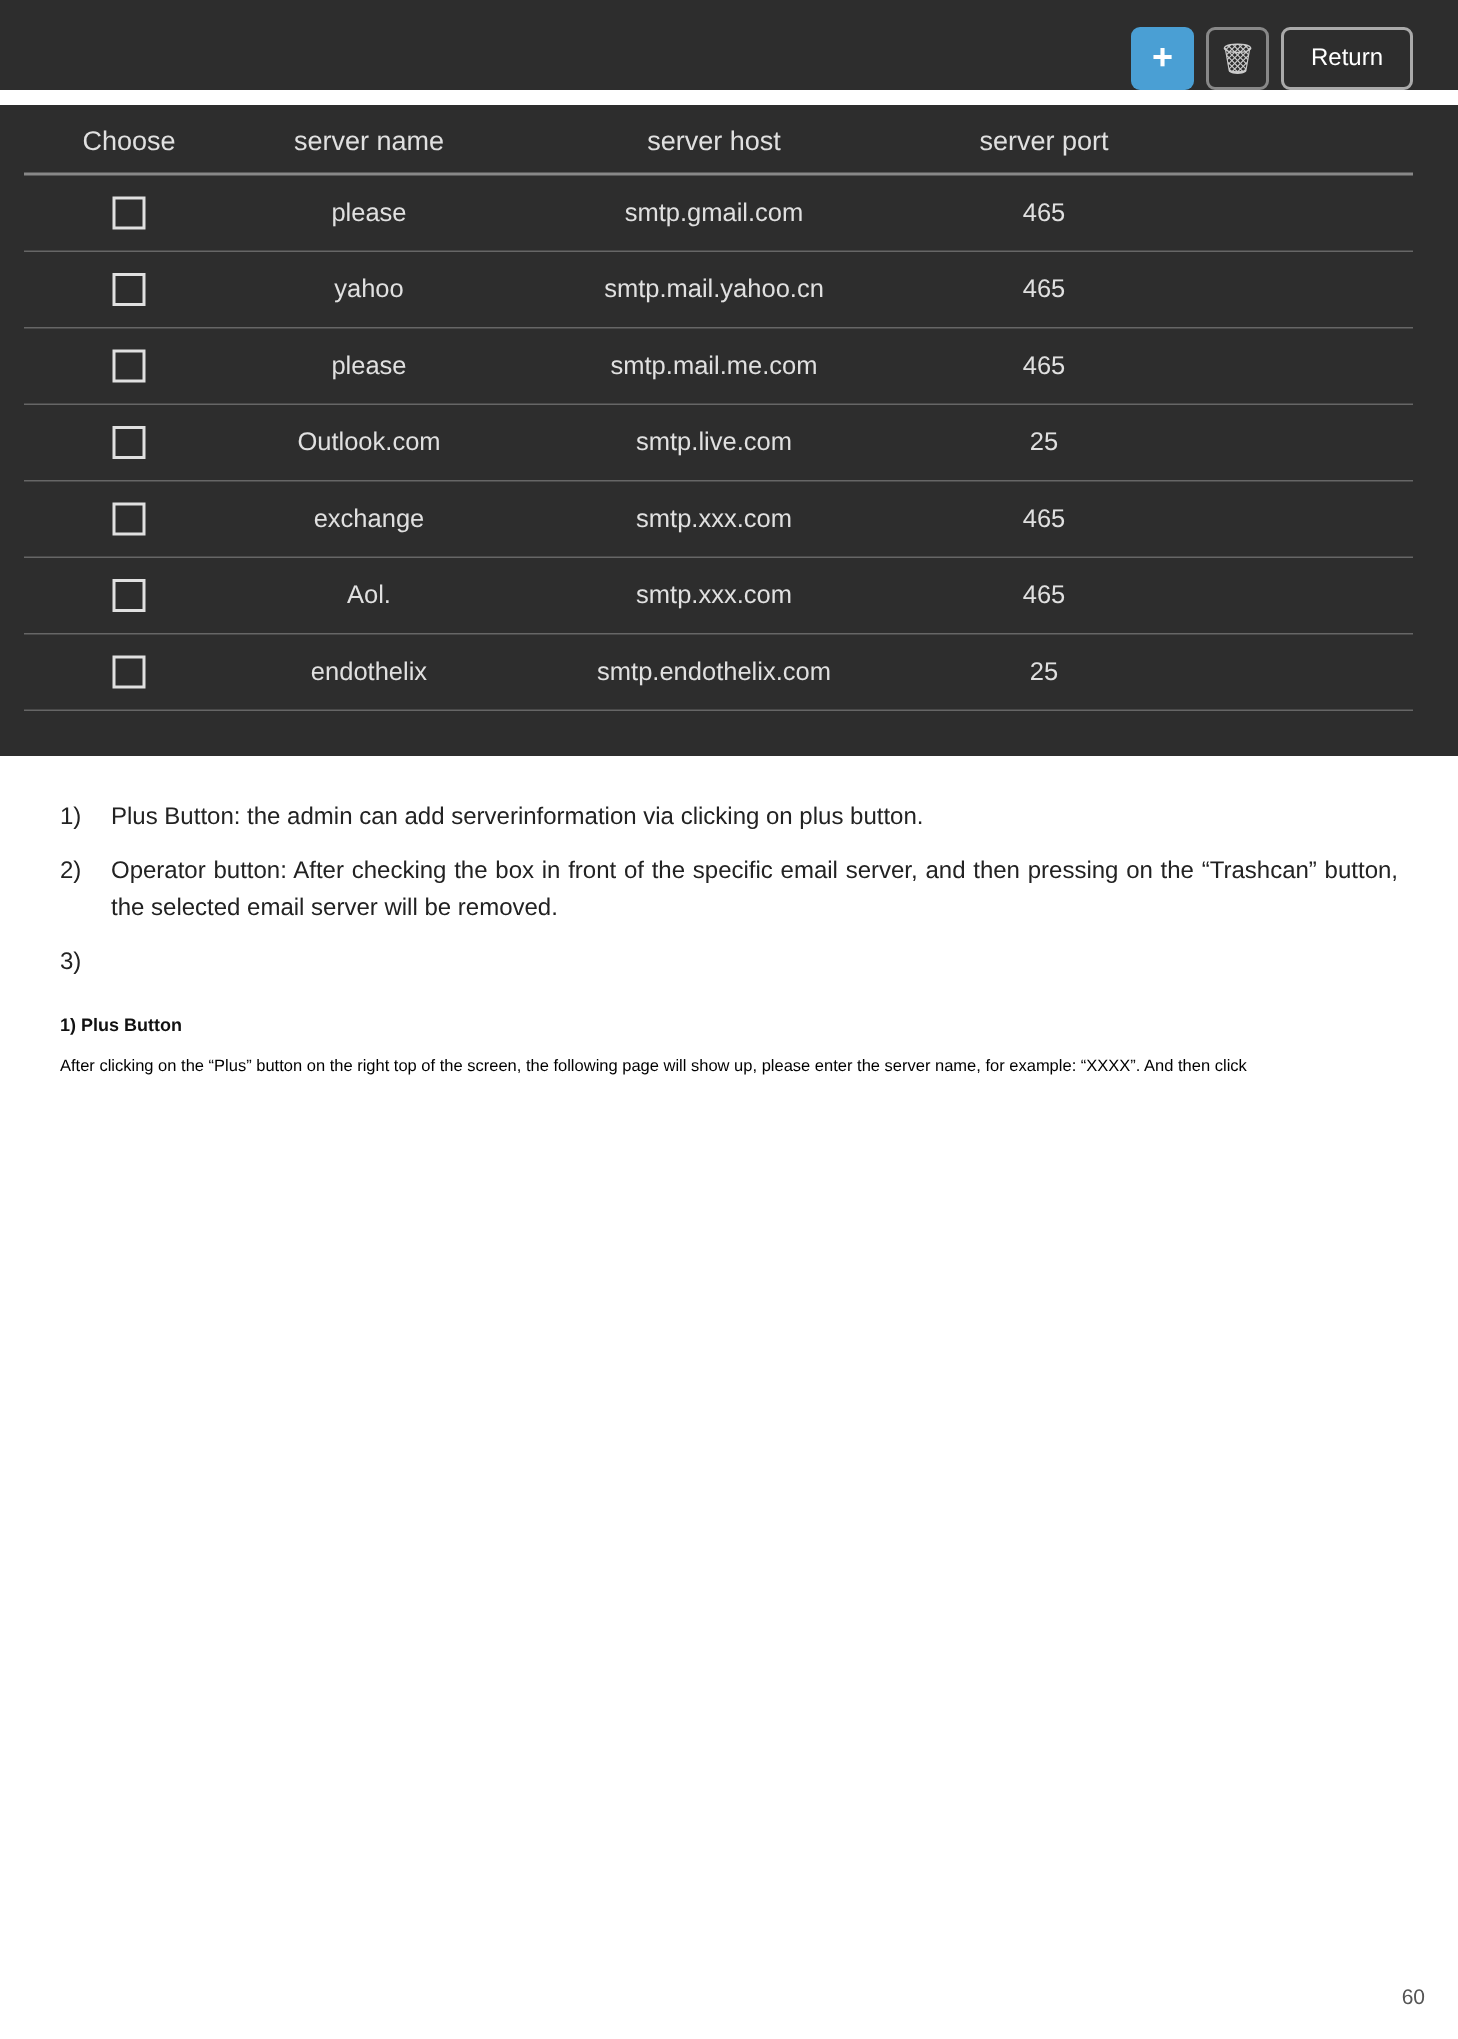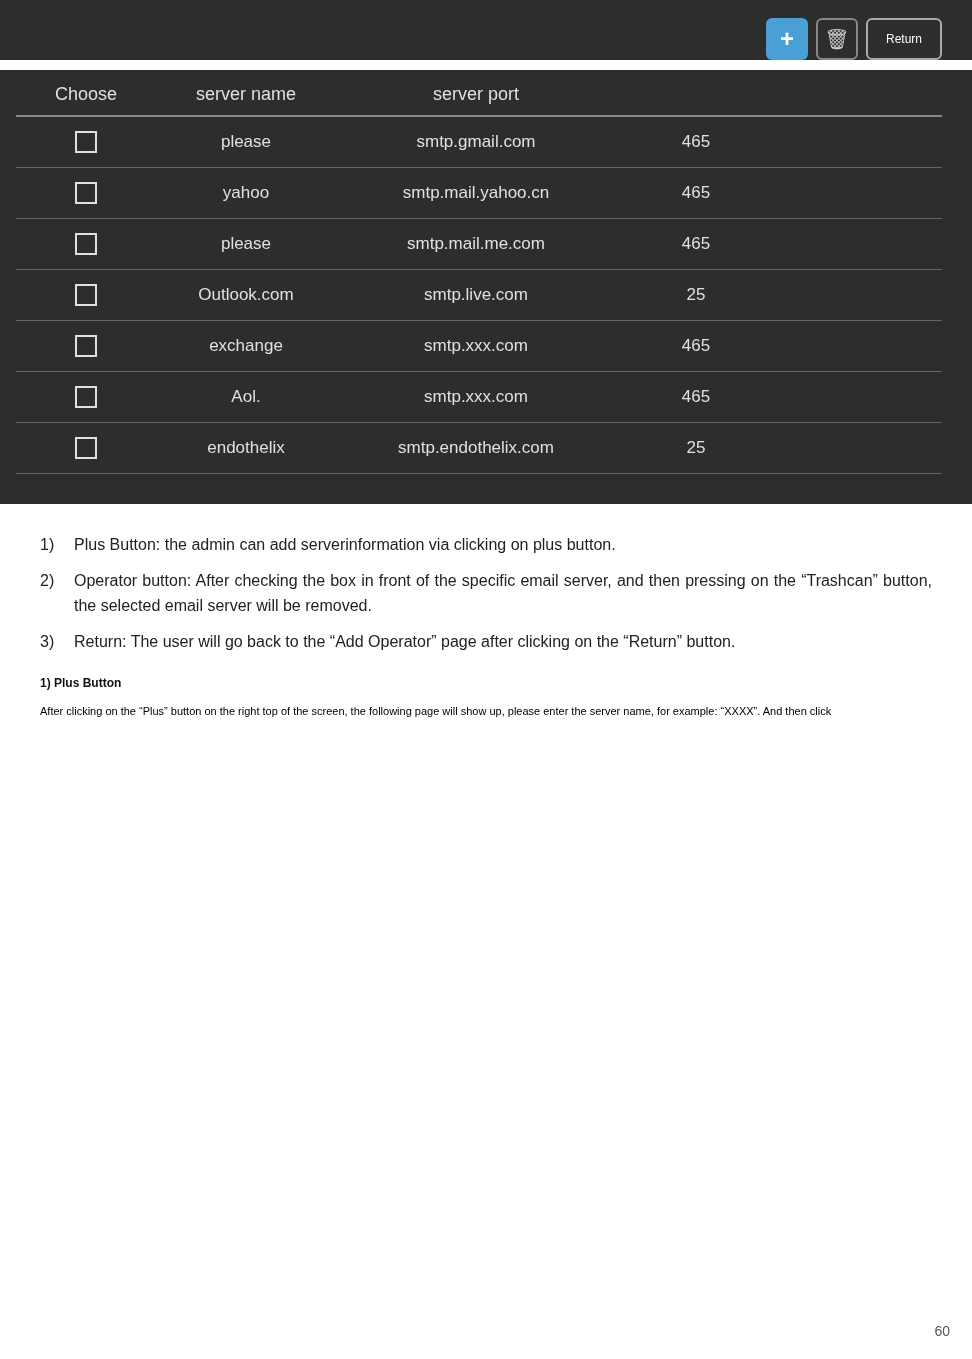--- a/index.html
+++ b/index.html
@@ -50,21 +50,21 @@
       color: #ccc;
       font-size: 20px;
     }
 
     .btn-return {
       background: #2d2d2d;
       border: 2px solid #aaa;
       border-radius: 6px;
       padding: 8px 18px;
       color: #fff;
-      font-size: 12px;
+      font-size: 16px;
       cursor: pointer;
       height: 42px;
     }
 
     
     .table-container {
       background: #2d2d2d;
       width: 100%;
       padding: 0 30px 30px 16px;
     }
@@ -175,20 +175,21 @@
     <span>🗑</span>
   </button>
   <button class="btn-return">Return</button>
 </div>
 
 <div class="table-container">
 
   <div class="table-header">
     <div class="col-header">Choose</div>
     <div class="col-header">server name</div>
+    <div class="col-header">server host</div>
     <div class="col-header">server port</div>
   </div>
 
   <div id="table-body">
       <div class="table-row">
         <div class="cell checkbox-cell">
           <input type="checkbox" class="checkbox" style="">
         </div>
         <div class="cell">please</div>
         <div class="cell">smtp.gmail.com</div>
@@ -250,20 +251,19 @@
       <li>
         <span class="list-num">1)</span>
         <span>Plus Button: the admin can add serverinformation via clicking on plus button.</span>
       </li>
       <li>
         <span class="list-num">2)</span>
         <span>Operator button: After checking the box in front of the specific email server, and then pressing on the “Trashcan” button, the selected email server will be removed.</span>
       </li>
       <li>
         <span class="list-num">3)</span>
-        <span>Return: The user will go back to the “Add Operator” page after clicking on the “Return” button.</span>
       </li>
     </ol>
   <p class="doc-section-title">1) Plus Button</p>
   <p class="doc-paragraph">After clicking on the “Plus” button on the right top of the screen, the following page will show up, please enter the server name, for example: “XXXX”. And then click</p>
 </div>
 
 <div class="page-number">60</div>
 
 </body></html>

